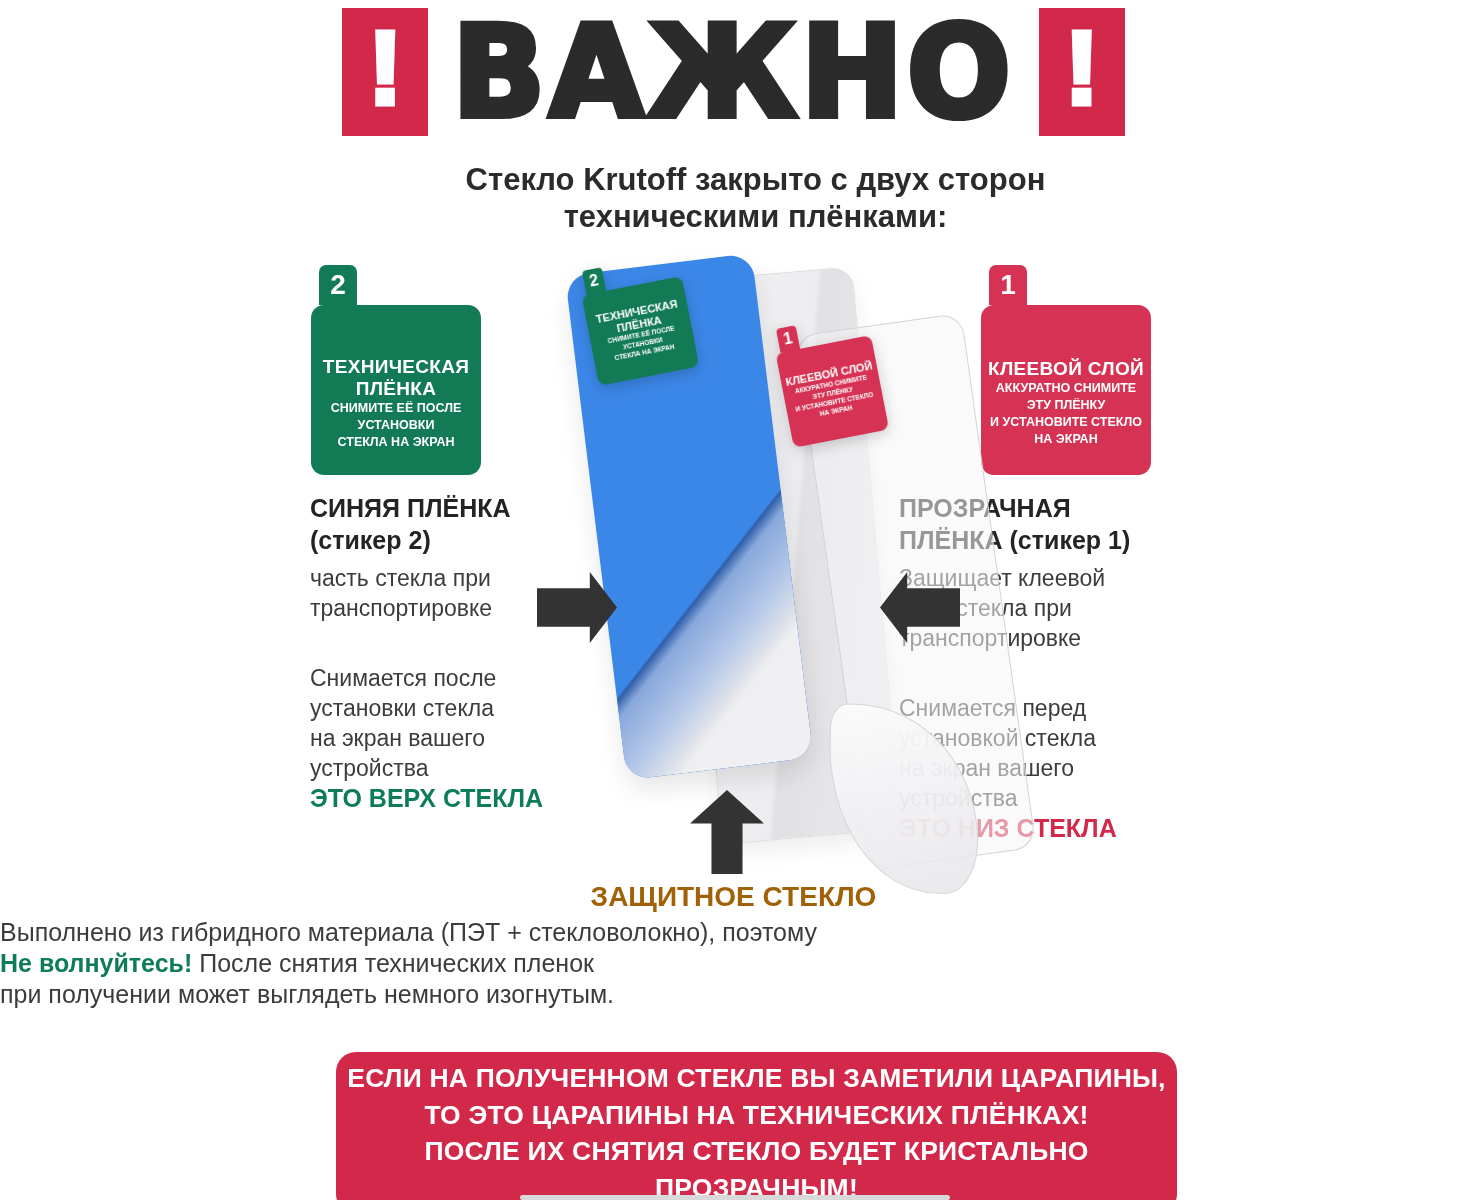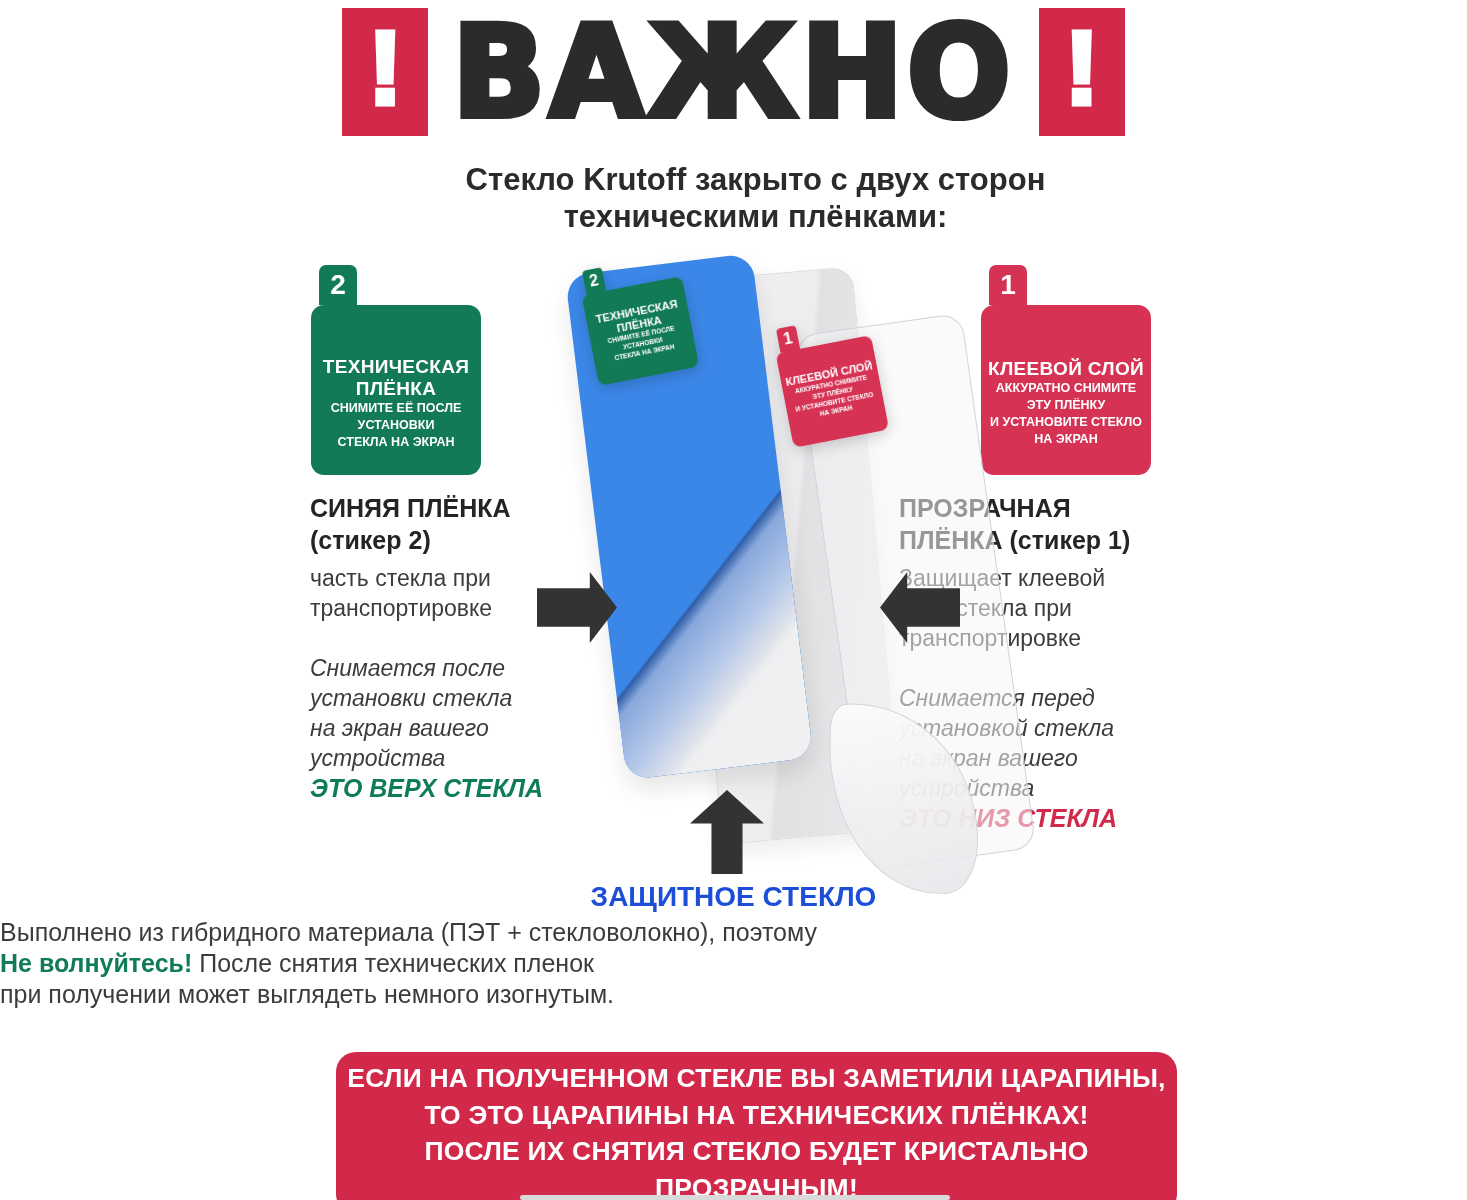--- a/index.html
+++ b/index.html
@@ -81,30 +81,30 @@
   .arrow-right { left:537px; top:572px; width:80px; height:71px;
     clip-path:polygon(0 23%, 66% 23%, 66% 0, 100% 50%, 66% 100%, 66% 77%, 0 77%); }
   .arrow-left { left:880px; top:572px; width:80px; height:71px;
     clip-path:polygon(100% 23%, 34% 23%, 34% 0, 0 50%, 34% 100%, 34% 77%, 100% 77%); }
   .arrow-up { left:690px; top:790px; width:74px; height:84px;
     clip-path:polygon(50% 0, 100% 40%, 71% 40%, 71% 100%, 29% 100%, 29% 40%, 0 40%); }
 
   
   .side-text { position:absolute; top:492px; width:250px; font-size:23px; line-height:30px; color:#3c3c3c; }
   .side-text .head { font-weight:bold; font-size:25px; line-height:32px; color:#242424; }
-  .side-text .para2 { margin-top:30px;font-style:italic; }
+  .side-text .para2 { margin-top:40px; }
   .side-text .desc { margin-top:7px; }
   .side-left { left:310px; text-align:left; }
   .side-right { left:899px; width:262px; text-align:left; }
   .note-green { font-weight:bold; font-size:25px; color:var(--green-text,#0e7d57); }
   .note-red { font-weight:bold; font-size:25px; color:var(--red,#d2294b); }
 
   
   .glass-heading { position:absolute; top:881px; left:0; width:100%;
-    text-align:center; font-weight:bold; font-size:28px; color:#1d4ed8; }
+    text-align:center; font-weight:bold; font-size:28px; color:#a16207; }
   .glass-paragraph { position:absolute; top:917px; left:0; width:100%;
     text-align:left; font-size:25px; line-height:31px; color:#3c3c3c; }
   .glass-paragraph .hl { font-weight:bold; color:var(--green-text,#0e7d57); }
 
   
   .banner { position:absolute; left:314px; top:1052px; width:841px; height:162px;
     background:var(--red,#d2294b); border-radius:20px;
     display:flex; flex-direction:column; justify-content:center; align-items:center;
     color:#fff; font-weight:bold; font-size:26.5px; line-height:36.5px;
     text-align:center; letter-spacing:0.2px;margin-left:22px; }

